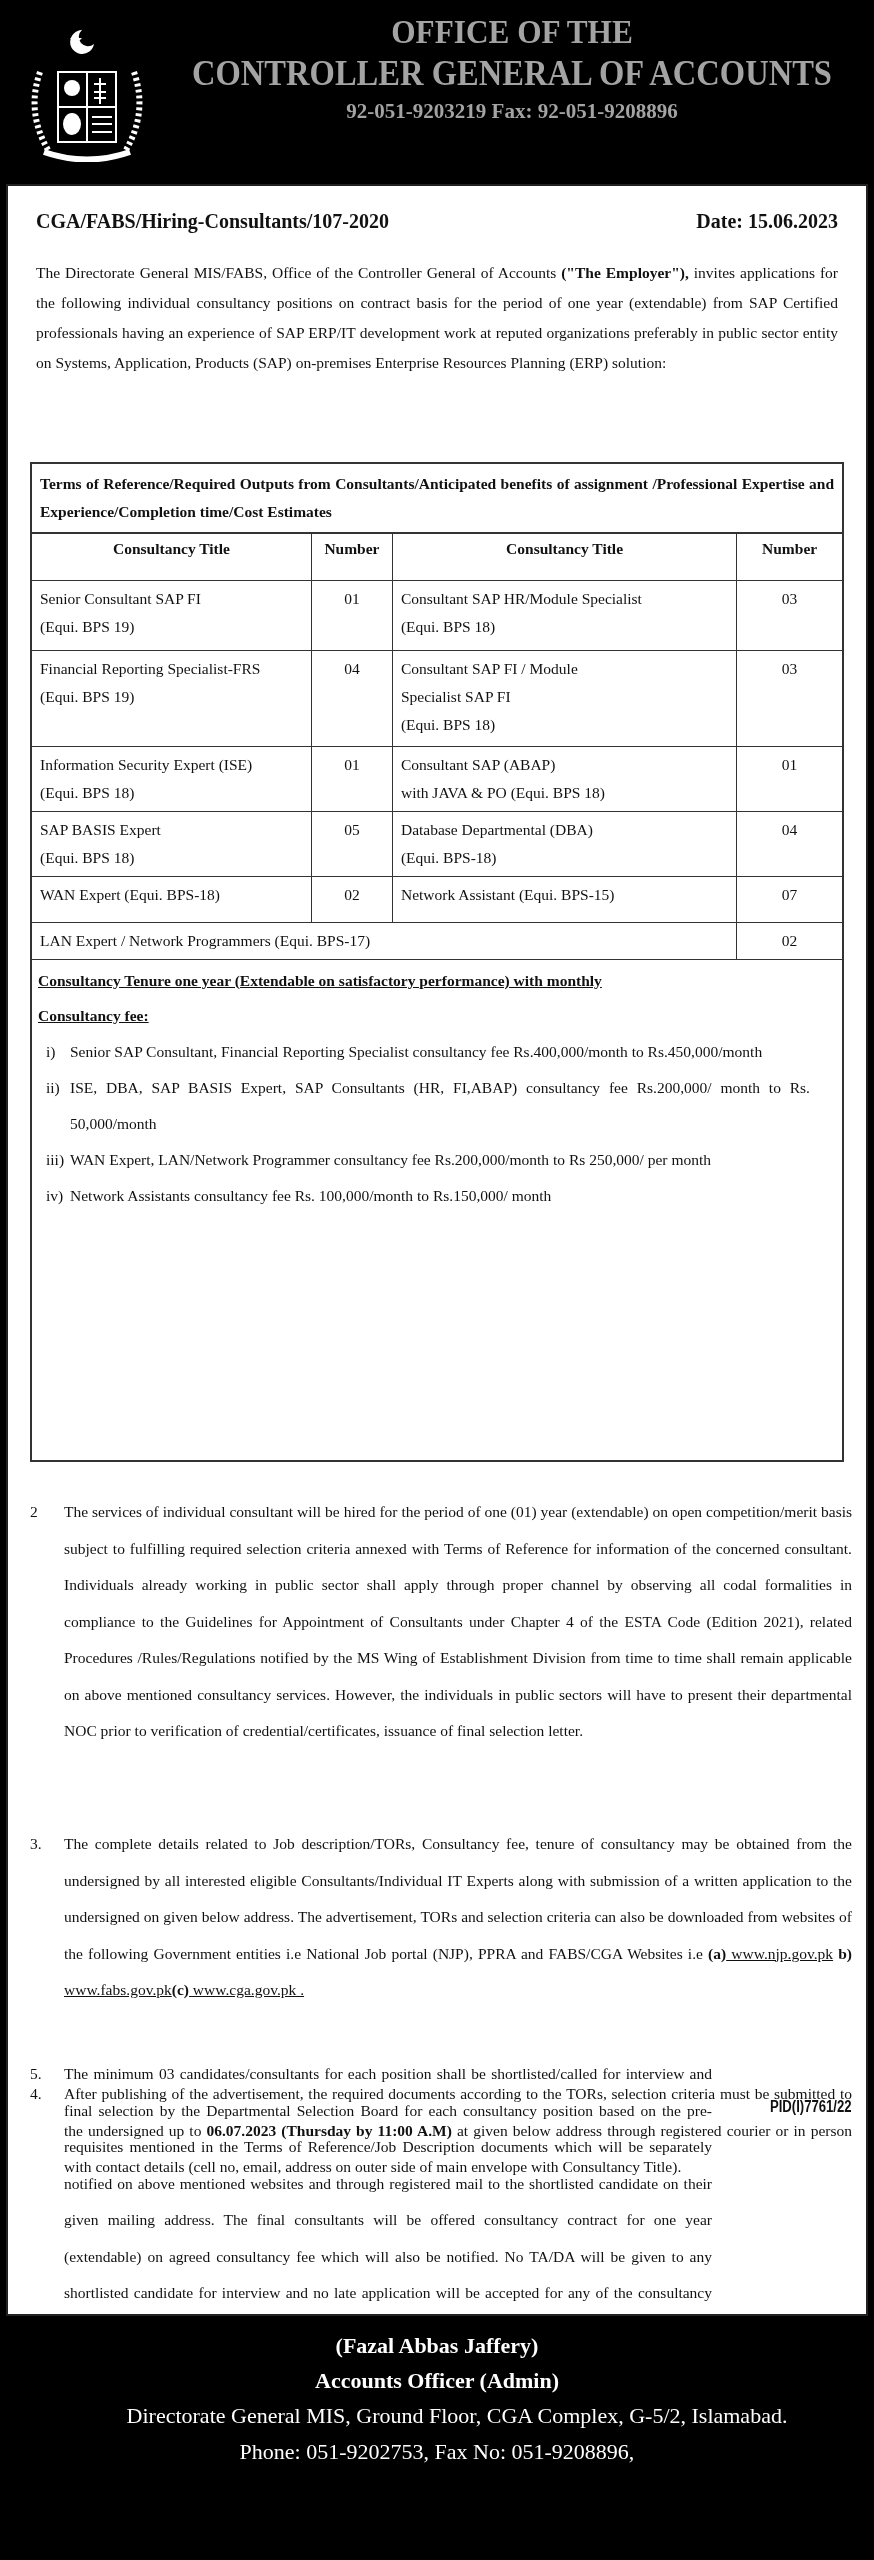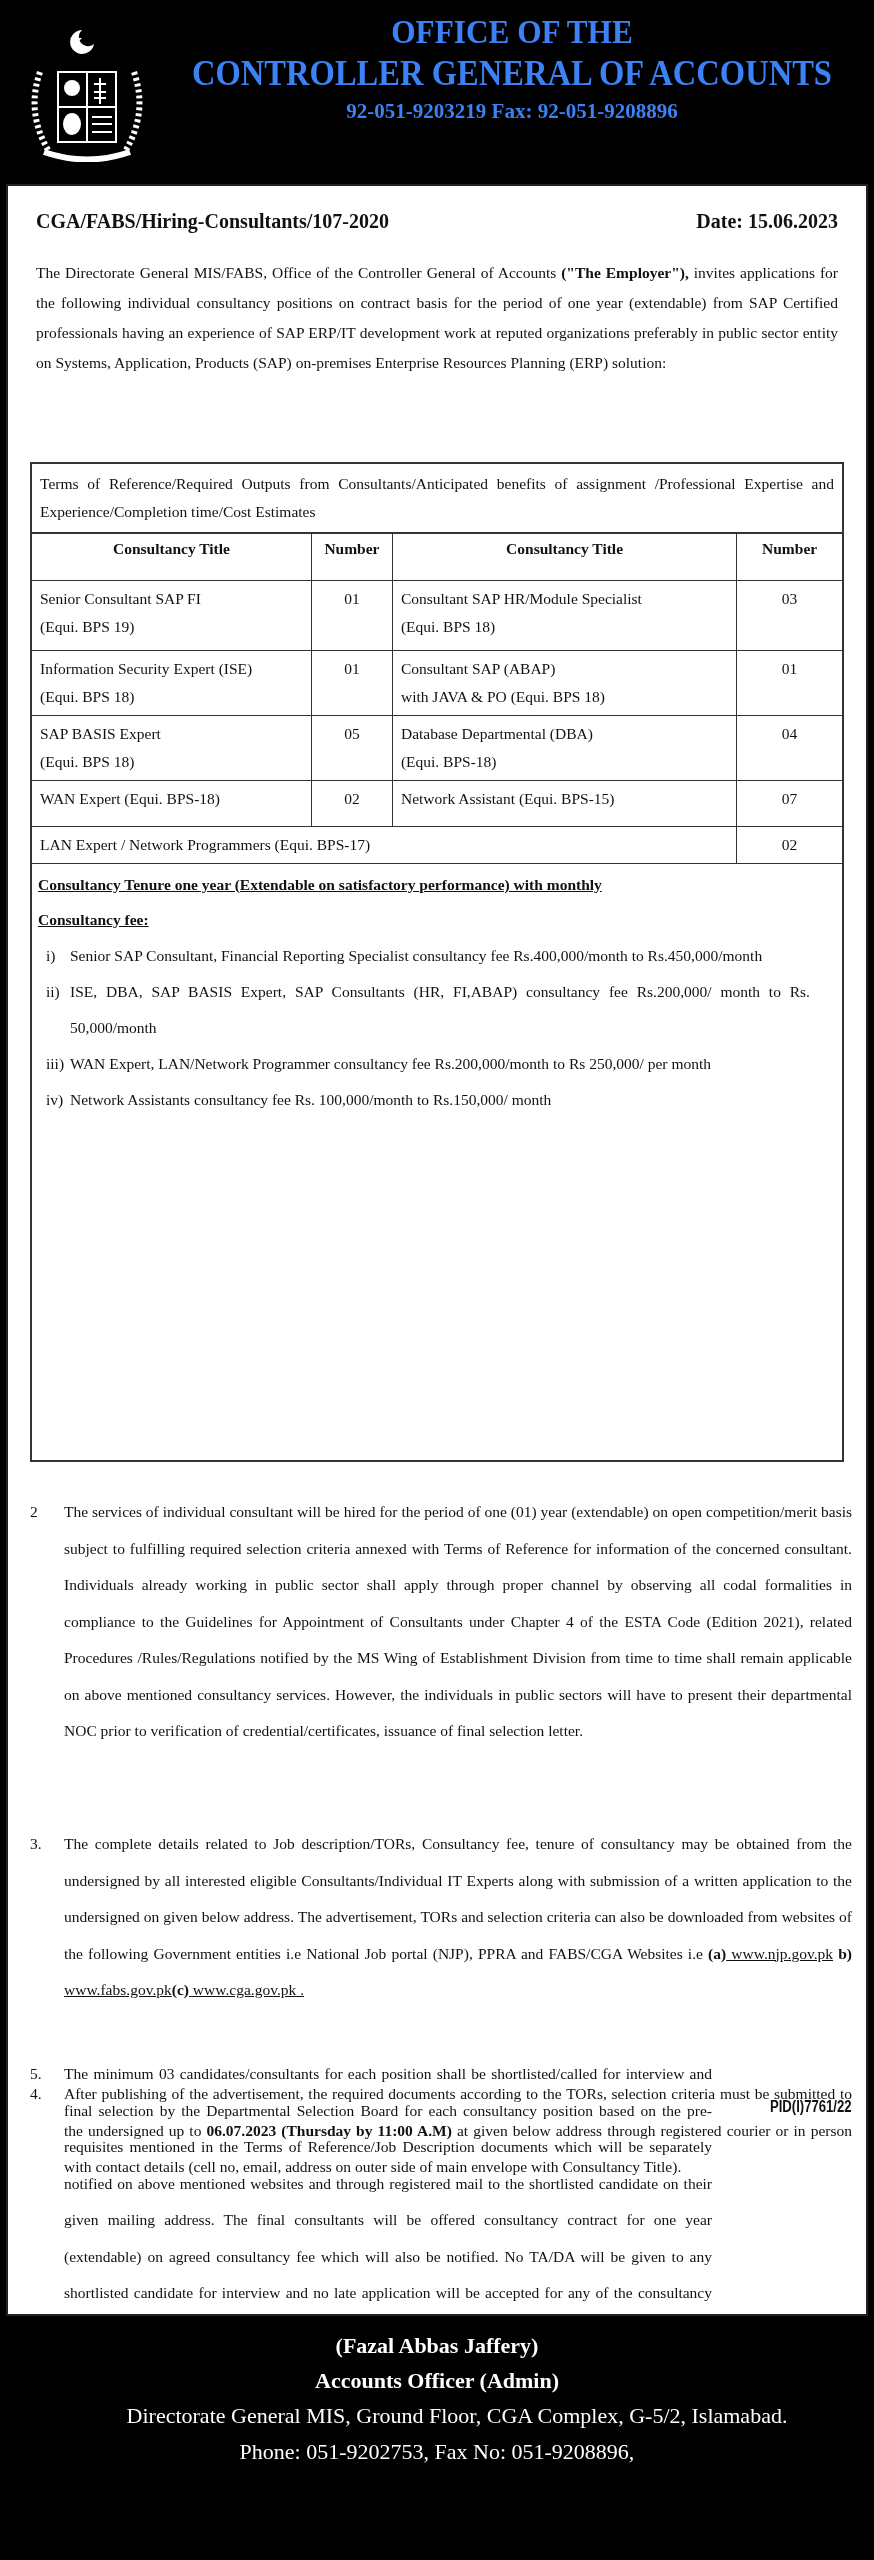--- a/index.html
+++ b/index.html
@@ -2,21 +2,21 @@
 <html><head>
   <meta charset="utf-8">
   <style>
     * { box-sizing: border-box; margin: 0; padding: 0; }
     body {
       width: 874px; height: 2560px; background: #000;
       font-family: "Liberation Serif", "DejaVu Serif", serif;
       color: #111; overflow: hidden;
     }
     .header {
-      height: 180px; background: #000; color: #3b82f6; position: relative;
+      height: 180px; background: #000; color: #a3a3a3; position: relative;
       display: flex; align-items: flex-start;
     }
     .emblem {
       position: absolute; left: 22px; top: 22px; width: 130px; height: 140px;
     }
     .header-text {
       position: absolute; left: 150px; right: 0; top: 12px; text-align: center;
     }
     .h1 { font-size: 34px; font-weight: bold; line-height: 40px; transform: scaleX(0.92); }
     .h2 { font-size: 35px; font-weight: bold; line-height: 44px; transform: scaleX(0.93); white-space: nowrap; }
@@ -36,21 +36,21 @@
       position: absolute; left: 28px; right: 28px; top: 72px;
       font-size: 15.5px; line-height: 30px; text-align: justify;
     }
     .intro b { font-weight: bold; }
 
     .tor-box {
       position: absolute; left: 22px; right: 22px; top: 276px; height: 1000px;
       border: 2px solid #333;
     }
     .tor-title {
-      padding: 6px 8px 6px 8px; font-weight: normal; font-size: 15.5px; line-height: 28px;
+      padding: 6px 8px 6px 8px; font-weight: bold; font-size: 15.5px; line-height: 28px;
       border-bottom: 2px solid #333; text-align: justify;
     }
     table.positions {
       width: 100%; border-collapse: collapse; font-size: 15.5px; padding-left: 40px;
     }
     table.positions th, table.positions td {
       border: 1.5px solid #333; vertical-align: top;
     }
     table.positions th { font-weight: bold; text-align: center; padding: 6px 4px; height: 46px; }
     table.positions td { padding: 4px 8px; line-height: 28px; }
@@ -146,20 +146,32 @@
               <div>Senior Consultant SAP FI</div>
               <div>(Equi. BPS 19)</div>
             </td>
         <td class="num">01</td>
         <td>
               <div>Consultant SAP HR/Module Specialist</div>
               <div>(Equi. BPS 18)</div>
             </td>
         <td class="num">03</td>
       </tr>
+      <tr style="height:96px">
+        <td>
+              <div>Financial Reporting Specialist-FRS</div>
+              <div>(Equi. BPS 19)</div>
+            </td>
+        <td class="num">04</td>
+        <td>
+              <div style="max-width:220px">Consultant SAP FI / Module Specialist SAP FI</div>
+              <div>(Equi. BPS 18)</div>
+            </td>
+        <td class="num">03</td>
+      </tr>
       <tr style="height:64px">
         <td>
               <div>Information Security Expert (ISE)</div>
               <div>(Equi. BPS 18)</div>
             </td>
         <td class="num">01</td>
         <td>
               <div>Consultant SAP (ABAP)</div>
               <div>with JAVA &amp; PO (Equi. BPS 18)</div>
             </td>

